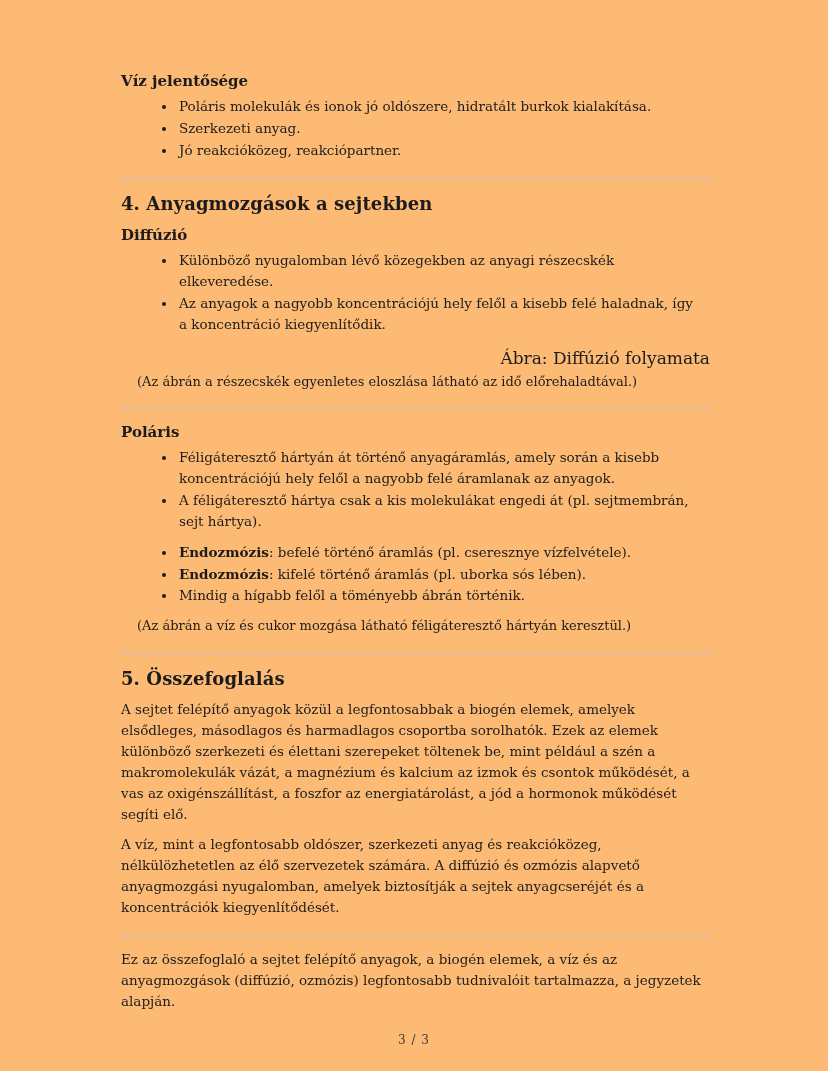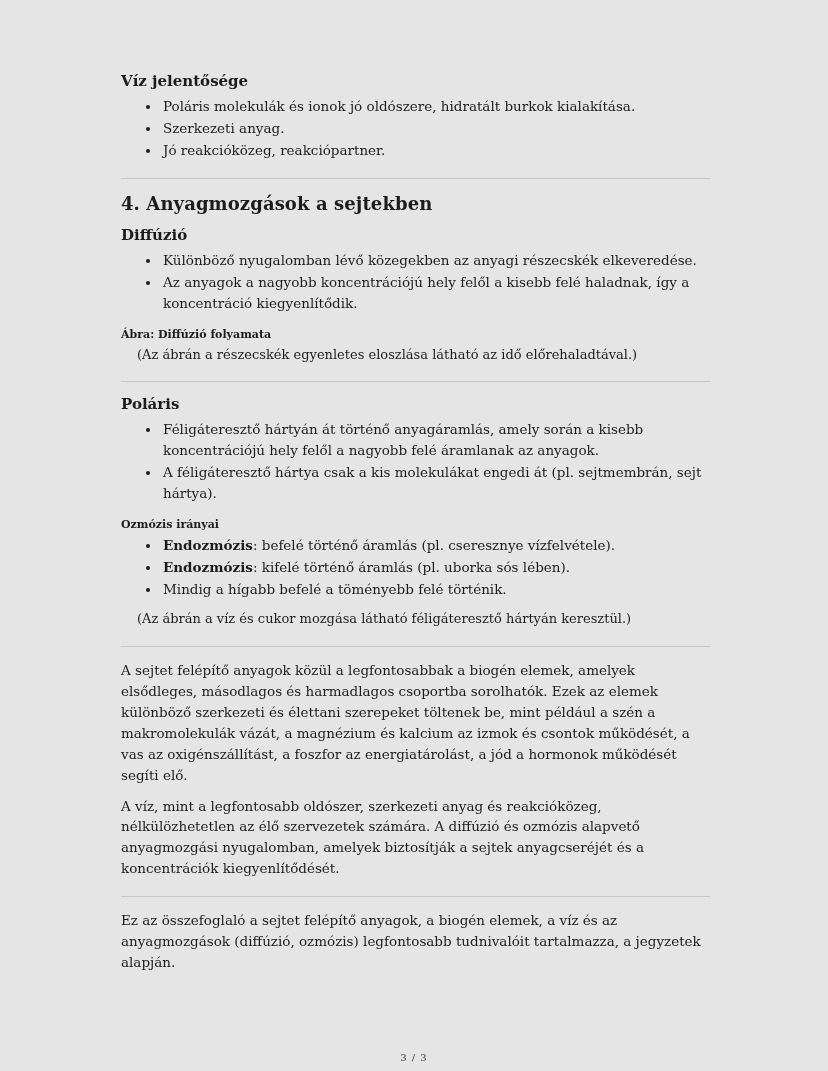--- a/index.html
+++ b/index.html
@@ -2,78 +2,79 @@
 <html lang="hu"><head>
 <meta charset="utf-8">
 <style>
   * { box-sizing: border-box; }
   html, body { margin: 0; padding: 0; background: #ffffff; }
   .page {
     position: relative;
     width: 828px;
     height: 1071px;
     margin: 0 auto;
-    background: #e5e5e5;
+    background: #fdba74;
     font-family: "DejaVu Serif", "Liberation Serif", serif;
     color: #1c1c1c;
     overflow: hidden;
   }
   .content {
     padding: 60px 118px 0 121px;
   }
   .h2 {
     font-size: 18px;
     font-weight: 700;
     margin: 14px 0 10px 0;
     letter-spacing: 0.1px;
   }
   .h3 {
     font-size: 15px;
     font-weight: 700;
     margin: 12px 0 6px 0;
   }
   .h4 {
-    font-size: 11px;
-    font-weight: 700;
+    font-size: 17px;
+    font-weight: 400;
     margin: 14px 0 4px 0;
+    text-align: right;
   }
   p.body {
     font-size: 13.5px;
     line-height: 1.55;
     margin: 4px 0 10px 0;
   }
   p.caption {
     font-size: 13px;
     line-height: 1.5;
     margin: 2px 0 8px 16px;
   }
   ul.bullets {
     margin: 2px 0 10px 0;
     padding-left: 40px;
     list-style: disc;
   }
   ul.bullets li {
     font-size: 13.5px;
     line-height: 1.55;
-    margin: 1px 0;
+    margin: 1px 16px;
     padding-left: 2px;
   }
   .lead { font-weight: 700; }
   hr.divider {
     border: none;
     border-top: 1px solid #c6c6c6;
     margin: 17px 0 13px 0;
   }
   .footer {
     position: absolute;
     left: 0;
-    bottom: 8px;
+    bottom: 24px;
     width: 100%;
     text-align: center;
-    font-size: 10px;
+    font-size: 12px;
     color: #3c3c3c;
     letter-spacing: 1px;
   }
 </style>
 </head>
 <body>
 
 <div class="page">
   <div class="content">
 
@@ -103,33 +104,33 @@
 
     <hr class="divider">
 
     <section>
       <div class="h3">Poláris</div>
       <ul class="bullets">
         <li><span>Féligáteresztő hártyán át történő anyagáramlás, amely során a kisebb koncentrációjú hely felől a nagyobb felé áramlanak az anyagok.</span></li>
         <li><span>A féligáteresztő hártya csak a kis molekulákat engedi át (pl. sejtmembrán, sejt hártya).</span></li>
       </ul>
 
-      <div class="h4">Ozmózis irányai</div>
       <ul class="bullets">
         <li><span class="lead">Endozmózis</span><span>: befelé történő áramlás (pl. cseresznye vízfelvétele).</span></li>
         <li><span class="lead">Endozmózis</span><span>: kifelé történő áramlás (pl. uborka sós lében).</span></li>
-        <li><span>Mindig a hígabb befelé a töményebb felé történik.</span></li>
+        <li><span>Mindig a hígabb felől a töményebb ábrán történik.</span></li>
       </ul>
 
       <p class="caption">(Az ábrán a víz és cukor mozgása látható féligáteresztő hártyán keresztül.)</p>
     </section>
 
     <hr class="divider">
 
     <section>
+      <div class="h2">5. Összefoglalás</div>
       <p class="body">A sejtet felépítő anyagok közül a legfontosabbak a biogén elemek, amelyek elsődleges, másodlagos és harmadlagos csoportba sorolhatók. Ezek az elemek különböző szerkezeti és élettani szerepeket töltenek be, mint például a szén a makromolekulák vázát, a magnézium és kalcium az izmok és csontok működését, a vas az oxigénszállítást, a foszfor az energiatárolást, a jód a hormonok működését segíti elő.</p>
       <p class="body">A víz, mint a legfontosabb oldószer, szerkezeti anyag és reakcióközeg, nélkülözhetetlen az élő szervezetek számára. A diffúzió és ozmózis alapvető anyagmozgási nyugalomban, amelyek biztosítják a sejtek anyagcseréjét és a koncentrációk kiegyenlítődését.</p>
       <hr class="divider">
       <p class="body">Ez az összefoglaló a sejtet felépítő anyagok, a biogén elemek, a víz és az anyagmozgások (diffúzió, ozmózis) legfontosabb tudnivalóit tartalmazza, a jegyzetek alapján.</p>
     </section>
 
   </div>
 
   <div class="footer">3 / 3</div>
 </div>

